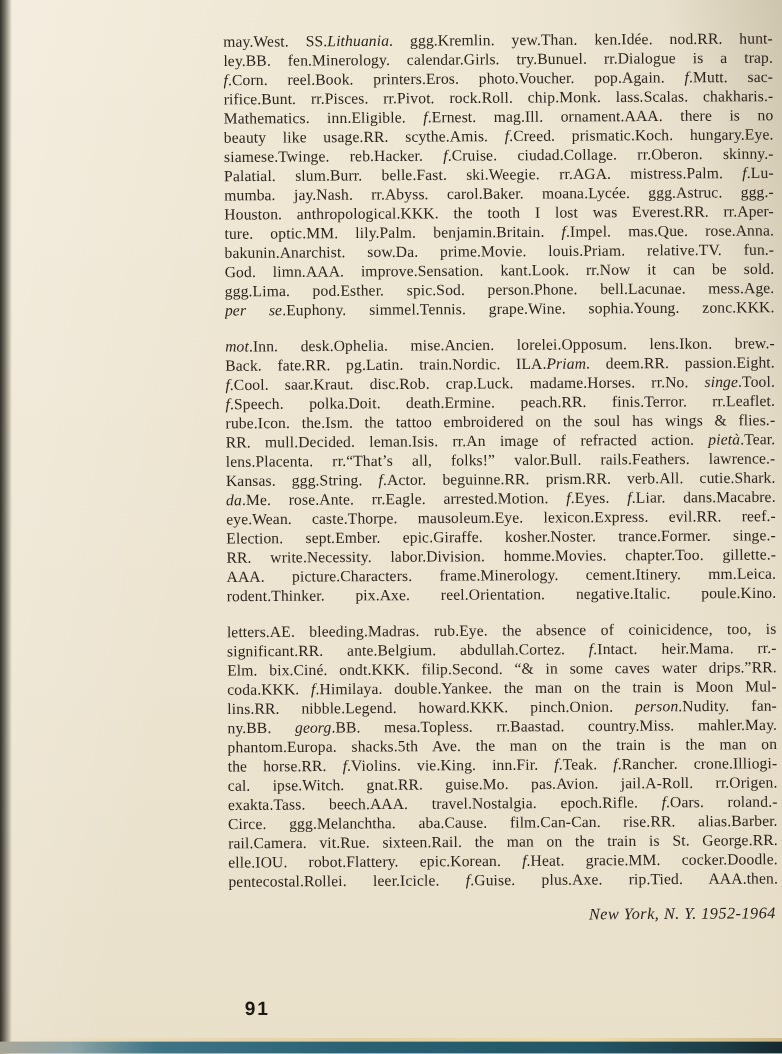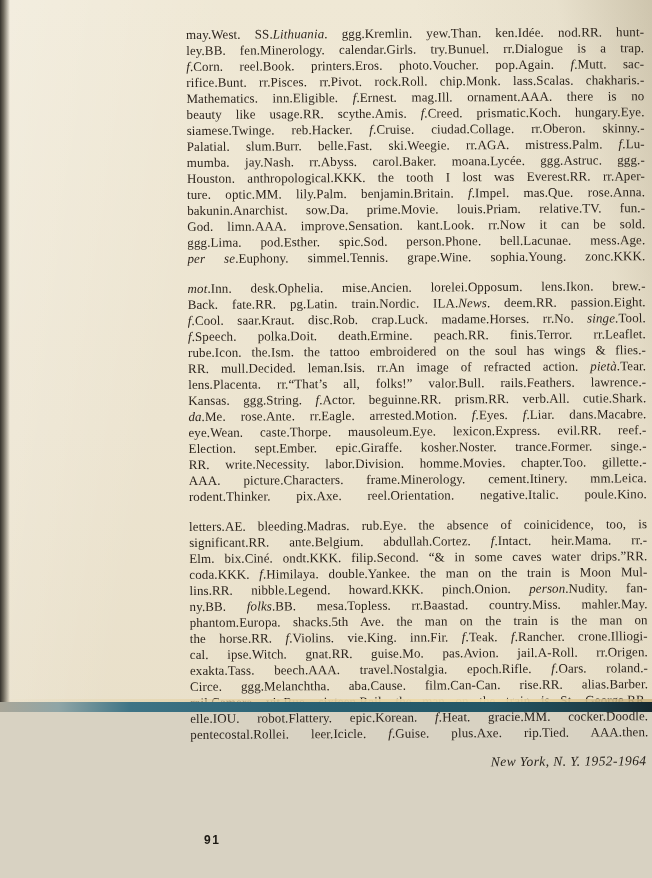--- a/index.html
+++ b/index.html
@@ -7,21 +7,21 @@
     padding: 0;
     width: 652px;
     height: 878px;
     overflow: hidden;
     background: #d8d2c2;
     font-family: "Liberation Serif", "DejaVu Serif", serif;
   }
   .scan {
     position: relative;
     width: 652px;
-    height: 712px;
+    height: 878px;
     background:
       linear-gradient(100deg, rgba(255,255,255,0.25) 0%, rgba(255,255,255,0) 30%),
       linear-gradient(258deg, rgba(120,105,70,0.28) 0%, rgba(120,105,70,0.06) 12%, rgba(120,105,70,0) 30%),
       linear-gradient(180deg, var(--page_cream, #efe8d5) 0%, #ece4d0 60%, #e9e0ca 100%);
   }
   .spine-shadow {
     position: absolute;
     left: 0; top: 0; bottom: 0;
     width: 10px;
     background: linear-gradient(90deg, #35322c 0%, #6f6a5e 35%, rgba(111,106,94,0) 100%);
@@ -67,21 +67,21 @@
     font-size: 13.5px;
     letter-spacing: 0.4px;
     color: #241f18;
   }
   .page-number {
     position: absolute;
     left: 204px;
     top: 833px;
     font-family: "Liberation Sans", "DejaVu Sans", sans-serif;
     font-weight: 600;
-    font-size: 12px;
+    font-size: 16px;
     letter-spacing: 1.5px;
     color: #1c1913;
   }
 </style>
 </head>
 <body>
 
 <div class="scan">
   <div class="spine-shadow"></div>
 
@@ -99,41 +99,41 @@
           <div class="line">mumba. jay.Nash. rr.Abyss. carol.Baker. moana.Lycée. ggg.Astruc. ggg.-</div>
           <div class="line">Houston. anthropological.KKK. the tooth I lost was Everest.RR. rr.Aper-</div>
           <div class="line">ture. optic.MM. lily.Palm. benjamin.Britain. <i>f</i>.Impel. mas.Que. rose.Anna.</div>
           <div class="line">bakunin.Anarchist. sow.Da. prime.Movie. louis.Priam. relative.TV. fun.-</div>
           <div class="line">God. limn.AAA. improve.Sensation. kant.Look. rr.Now it can be sold.</div>
           <div class="line">ggg.Lima. pod.Esther. spic.Sod. person.Phone. bell.Lacunae. mess.Age.</div>
           <div class="line"><i>per se</i>.Euphony. simmel.Tennis. grape.Wine. sophia.Young. zonc.KKK.</div>
         </div>
         <div class="paragraph">
           <div class="line"><i>mot</i>.Inn. desk.Ophelia. mise.Ancien. lorelei.Opposum. lens.Ikon. brew.-</div>
-          <div class="line">Back. fate.RR. pg.Latin. train.Nordic. ILA.<i>News</i>. deem.RR. passion.Eight.</div>
+          <div class="line">Back. fate.RR. pg.Latin. train.Nordic. ILA.<i>Priam</i>. deem.RR. passion.Eight.</div>
           <div class="line"><i>f</i>.Cool. saar.Kraut. disc.Rob. crap.Luck. madame.Horses. rr.No. <i>singe</i>.Tool.</div>
           <div class="line"><i>f</i>.Speech. polka.Doit. death.Ermine. peach.RR. finis.Terror. rr.Leaflet.</div>
           <div class="line">rube.Icon. the.Ism. the tattoo embroidered on the soul has wings &amp; flies.-</div>
           <div class="line">RR. mull.Decided. leman.Isis. rr.An image of refracted action. <i>pietà</i>.Tear.</div>
           <div class="line">lens.Placenta. rr.“That’s all, folks!” valor.Bull. rails.Feathers. lawrence.-</div>
           <div class="line">Kansas. ggg.String. <i>f</i>.Actor. beguinne.RR. prism.RR. verb.All. cutie.Shark.</div>
           <div class="line"><i>da</i>.Me. rose.Ante. rr.Eagle. arrested.Motion. <i>f</i>.Eyes. <i>f</i>.Liar. dans.Macabre.</div>
           <div class="line">eye.Wean. caste.Thorpe. mausoleum.Eye. lexicon.Express. evil.RR. reef.-</div>
           <div class="line">Election. sept.Ember. epic.Giraffe. kosher.Noster. trance.Former. singe.-</div>
           <div class="line">RR. write.Necessity. labor.Division. homme.Movies. chapter.Too. gillette.-</div>
           <div class="line">AAA. picture.Characters. frame.Minerology. cement.Itinery. mm.Leica.</div>
           <div class="line">rodent.Thinker. pix.Axe. reel.Orientation. negative.Italic. poule.Kino.</div>
         </div>
         <div class="paragraph">
           <div class="line">letters.AE. bleeding.Madras. rub.Eye. the absence of coinicidence, too, is</div>
           <div class="line">significant.RR. ante.Belgium. abdullah.Cortez. <i>f</i>.Intact. heir.Mama. rr.-</div>
           <div class="line">Elm. bix.Ciné. ondt.KKK. filip.Second. “&amp; in some caves water drips.”RR.</div>
           <div class="line">coda.KKK. <i>f</i>.Himilaya. double.Yankee. the man on the train is Moon Mul-</div>
           <div class="line">lins.RR. nibble.Legend. howard.KKK. pinch.Onion. <i>person</i>.Nudity. fan-</div>
-          <div class="line">ny.BB. <i>folks</i>.BB. mesa.Topless. rr.Baastad. country.Miss. mahler.May.</div>
+          <div class="line">ny.BB. <i>georg</i>.BB. mesa.Topless. rr.Baastad. country.Miss. mahler.May.</div>
           <div class="line">phantom.Europa. shacks.5th Ave. the man on the train is the man on</div>
           <div class="line">the horse.RR. <i>f</i>.Violins. vie.King. inn.Fir. <i>f</i>.Teak. <i>f</i>.Rancher. crone.Illiogi-</div>
           <div class="line">cal. ipse.Witch. gnat.RR. guise.Mo. pas.Avion. jail.A-Roll. rr.Origen.</div>
           <div class="line">exakta.Tass. beech.AAA. travel.Nostalgia. epoch.Rifle. <i>f</i>.Oars. roland.-</div>
           <div class="line">Circe. ggg.Melanchtha. aba.Cause. film.Can-Can. rise.RR. alias.Barber.</div>
           <div class="line">rail.Camera. vit.Rue. sixteen.Rail. the man on the train is St. George.RR.</div>
           <div class="line">elle.IOU. robot.Flattery. epic.Korean. <i>f</i>.Heat. gracie.MM. cocker.Doodle.</div>
           <div class="line">pentecostal.Rollei. leer.Icicle. <i>f</i>.Guise. plus.Axe. rip.Tied. AAA.then.</div>
         </div>
       </div>

